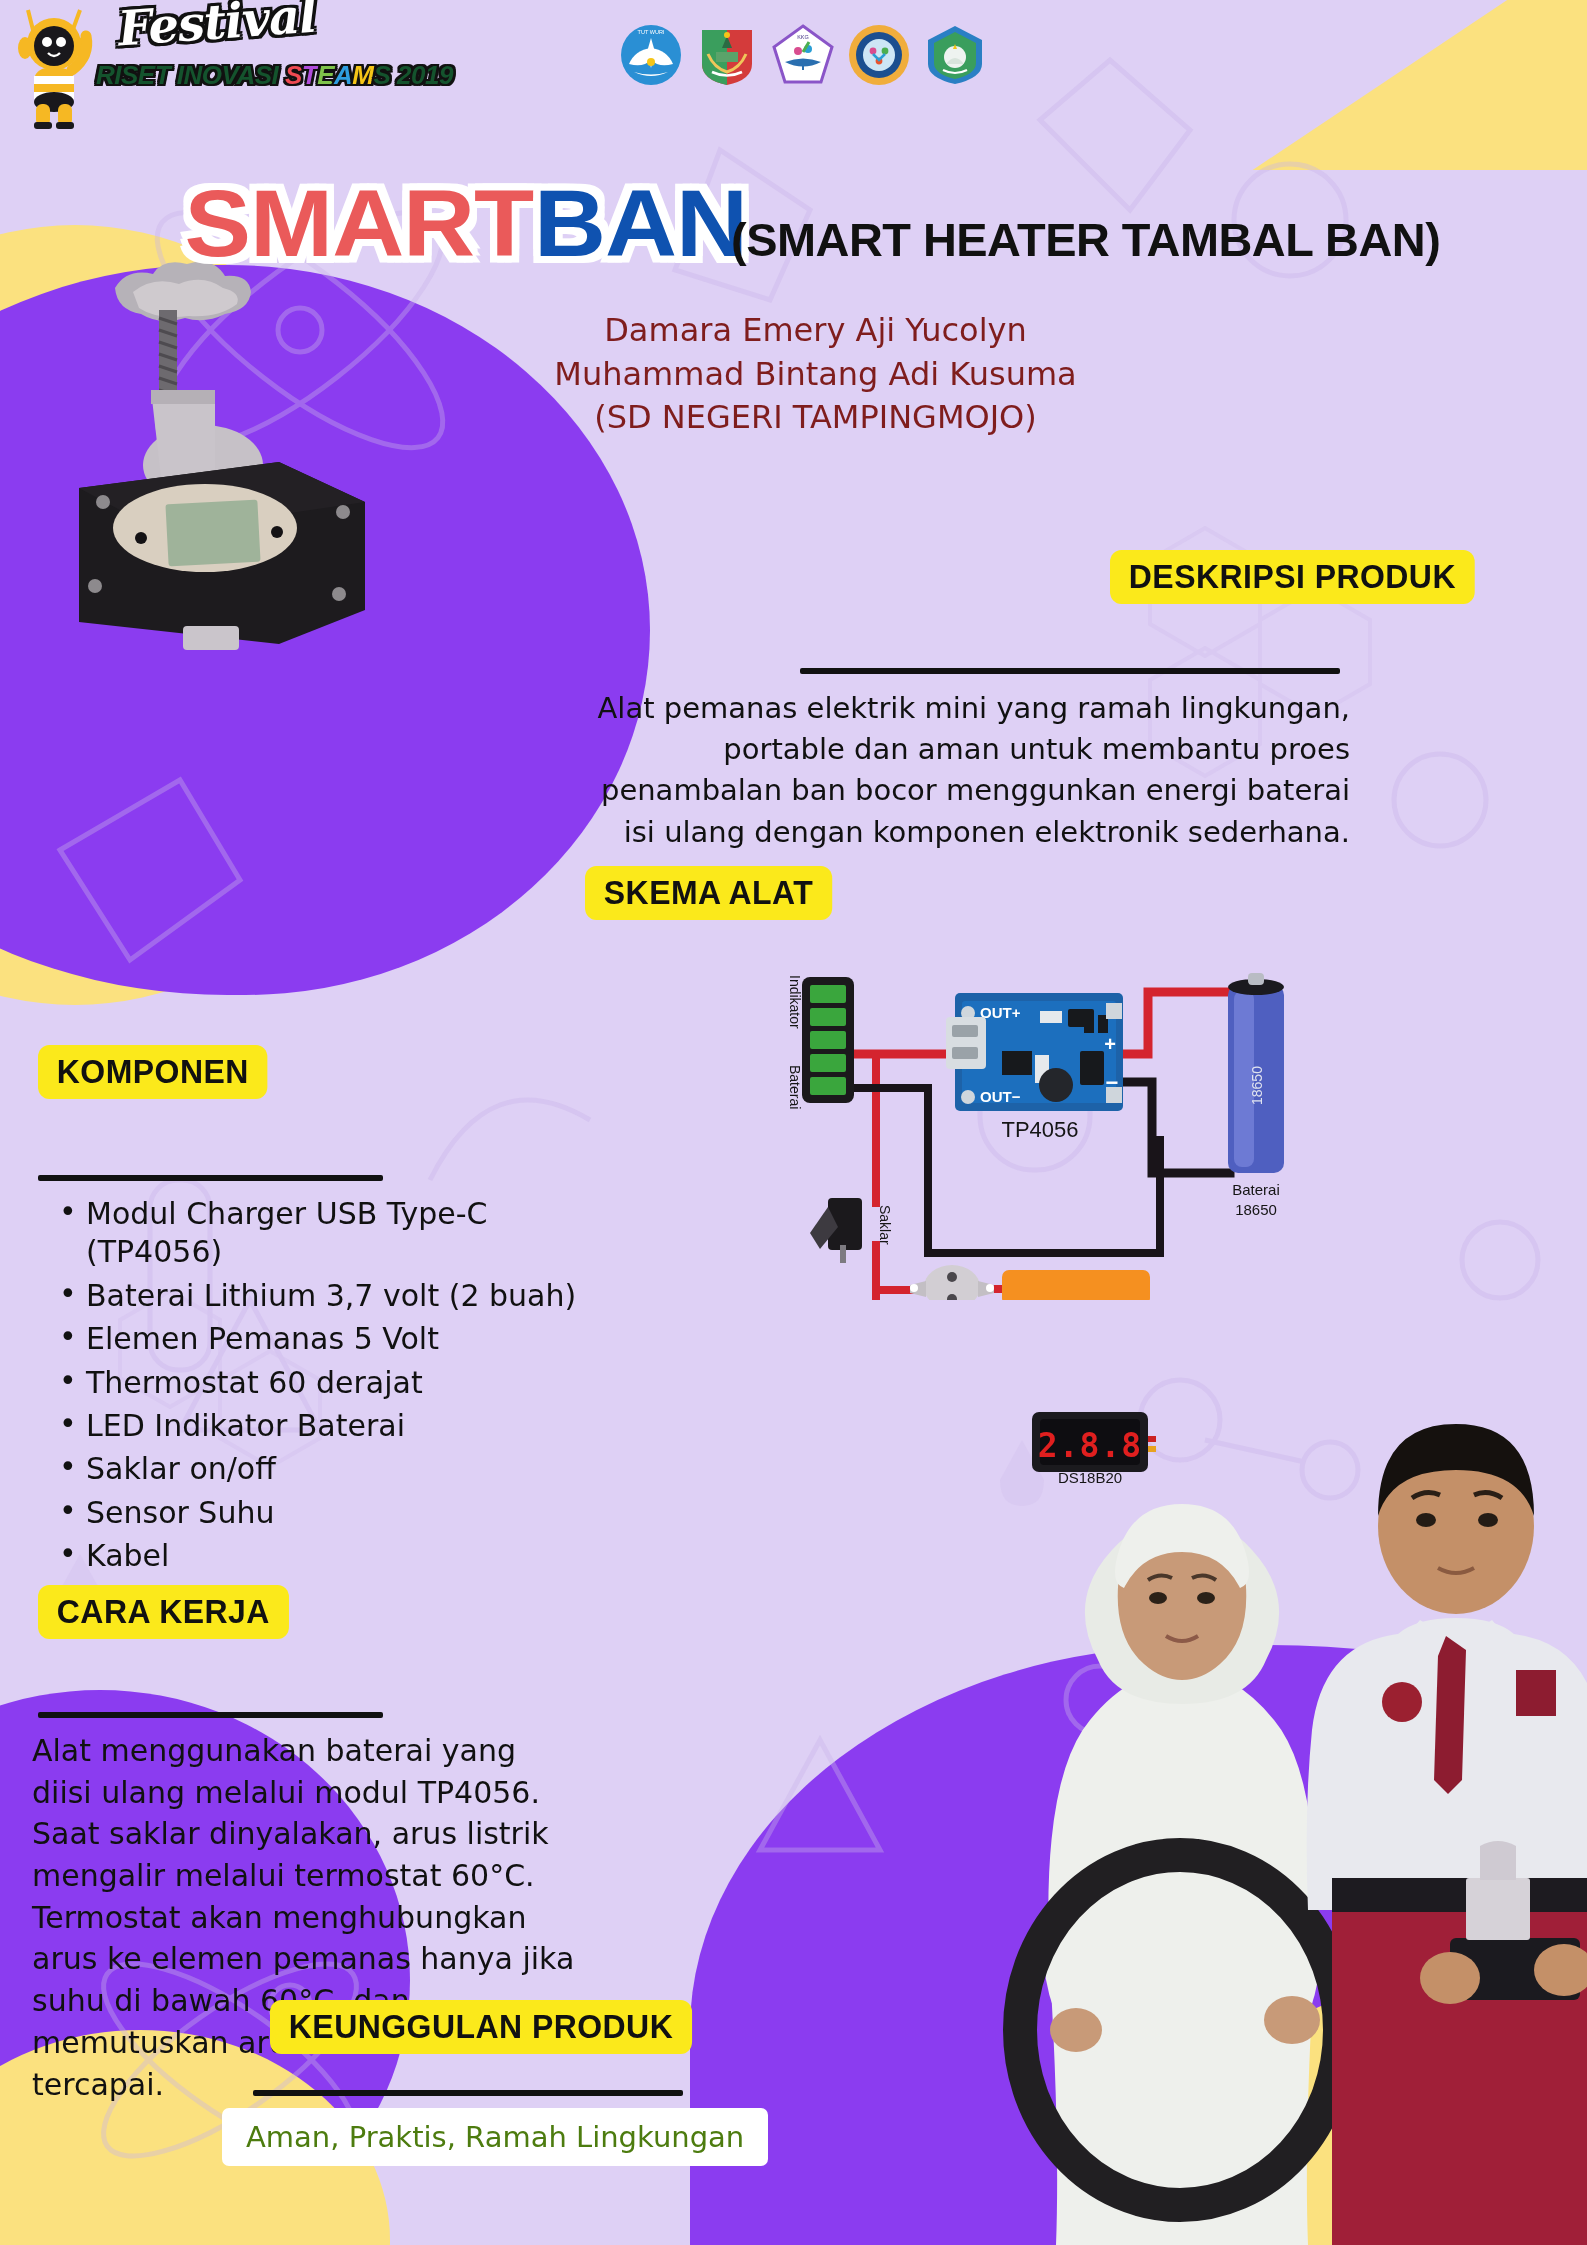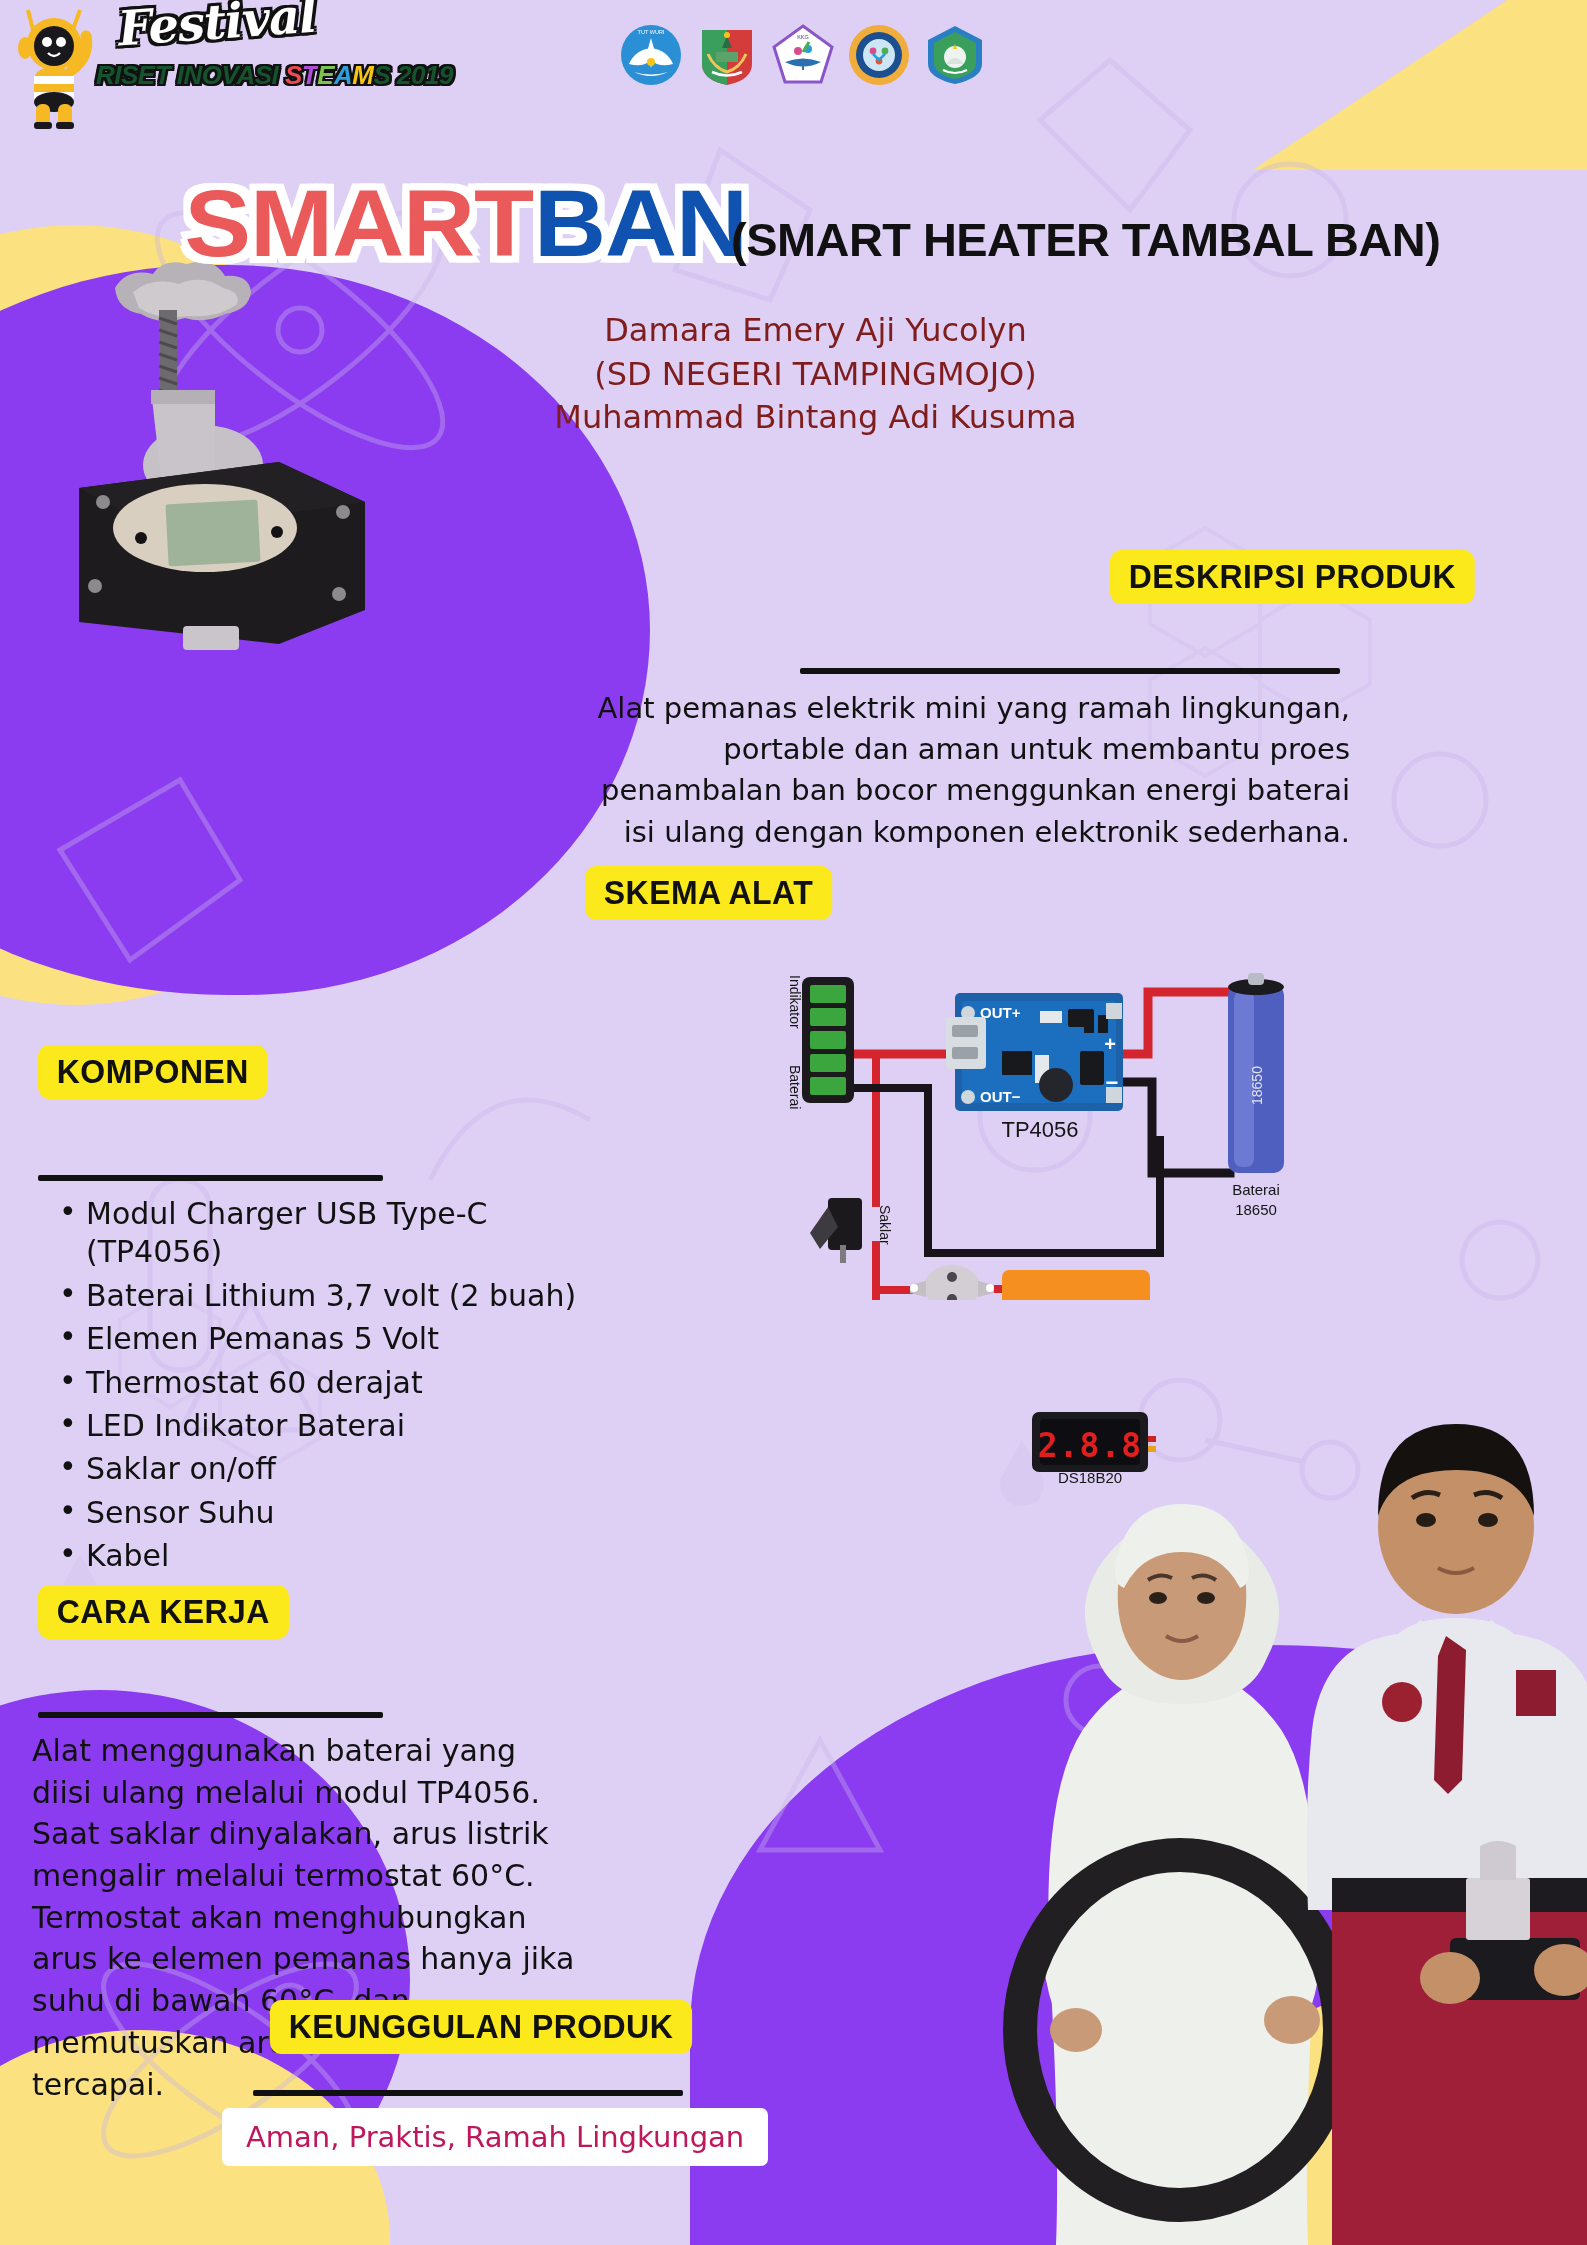--- a/index.html
+++ b/index.html
@@ -156,21 +156,21 @@
     position:absolute; left:32px; top:1730px; width:545px; z-index:9;
     font-size:30px; line-height:1.39; color:#111;
   }
 
   
   .sec-keunggulan { position:absolute; left:270px; top:2000px; z-index:12; }
   .keu-rule { position:absolute; left:253px; top:2090px; width:430px; z-index:12; }
   .keu-box {
     position:absolute; left:222px; top:2108px; z-index:12;
     background:#fff; border-radius:7px; padding:12px 24px;
-    font-size:29px; color:#be185d;
+    font-size:29px; color:#4d7c0f;
   }
 
   
   .students { position:absolute; left:880px; top:1330px; width:707px; height:915px; z-index:10; }
 </style>
 </head>
 <body>
 
 <div class="poster">
 
@@ -298,22 +298,22 @@
 
   </div>
 
   <div class="title-block">
     <div class="main-title">
       <span class="t-smart">SMART</span><span class="t-ban">BAN</span>
     </div>
     <div class="sub-title">(SMART HEATER TAMBAL BAN)</div>
     <div class="authors">
       <div>Damara Emery Aji Yucolyn</div>
+      <div>Muhammad Bintang Adi Kusuma</div>
       <div>(SD NEGERI TAMPINGMOJO)</div>
-      <div>Muhammad Bintang Adi Kusuma</div>
     </div>
   </div>
 
   <svg class="product-photo" viewBox="0 0 330 430">
 
     <path d="M60 38 q12 -20 38 -14 q10 -16 34 -10 q26 -8 38 12 q24 -2 26 16 q-2 18 -26 22 q-20 10 -40 4 q-24 8 -44 -4 q-24 -4 -26 -26z" fill="#b6b2b8"></path>
     <path d="M78 42 q20 -16 46 -8 q24 -10 44 4 q18 4 14 16 q-18 14 -48 12 q-32 4 -50 -8z" fill="#cfcace"></path>
 
     <rect x="104" y="60" width="18" height="110" fill="#6d6a6f"></rect>
     <g stroke="#4e4b50" stroke-width="3">

